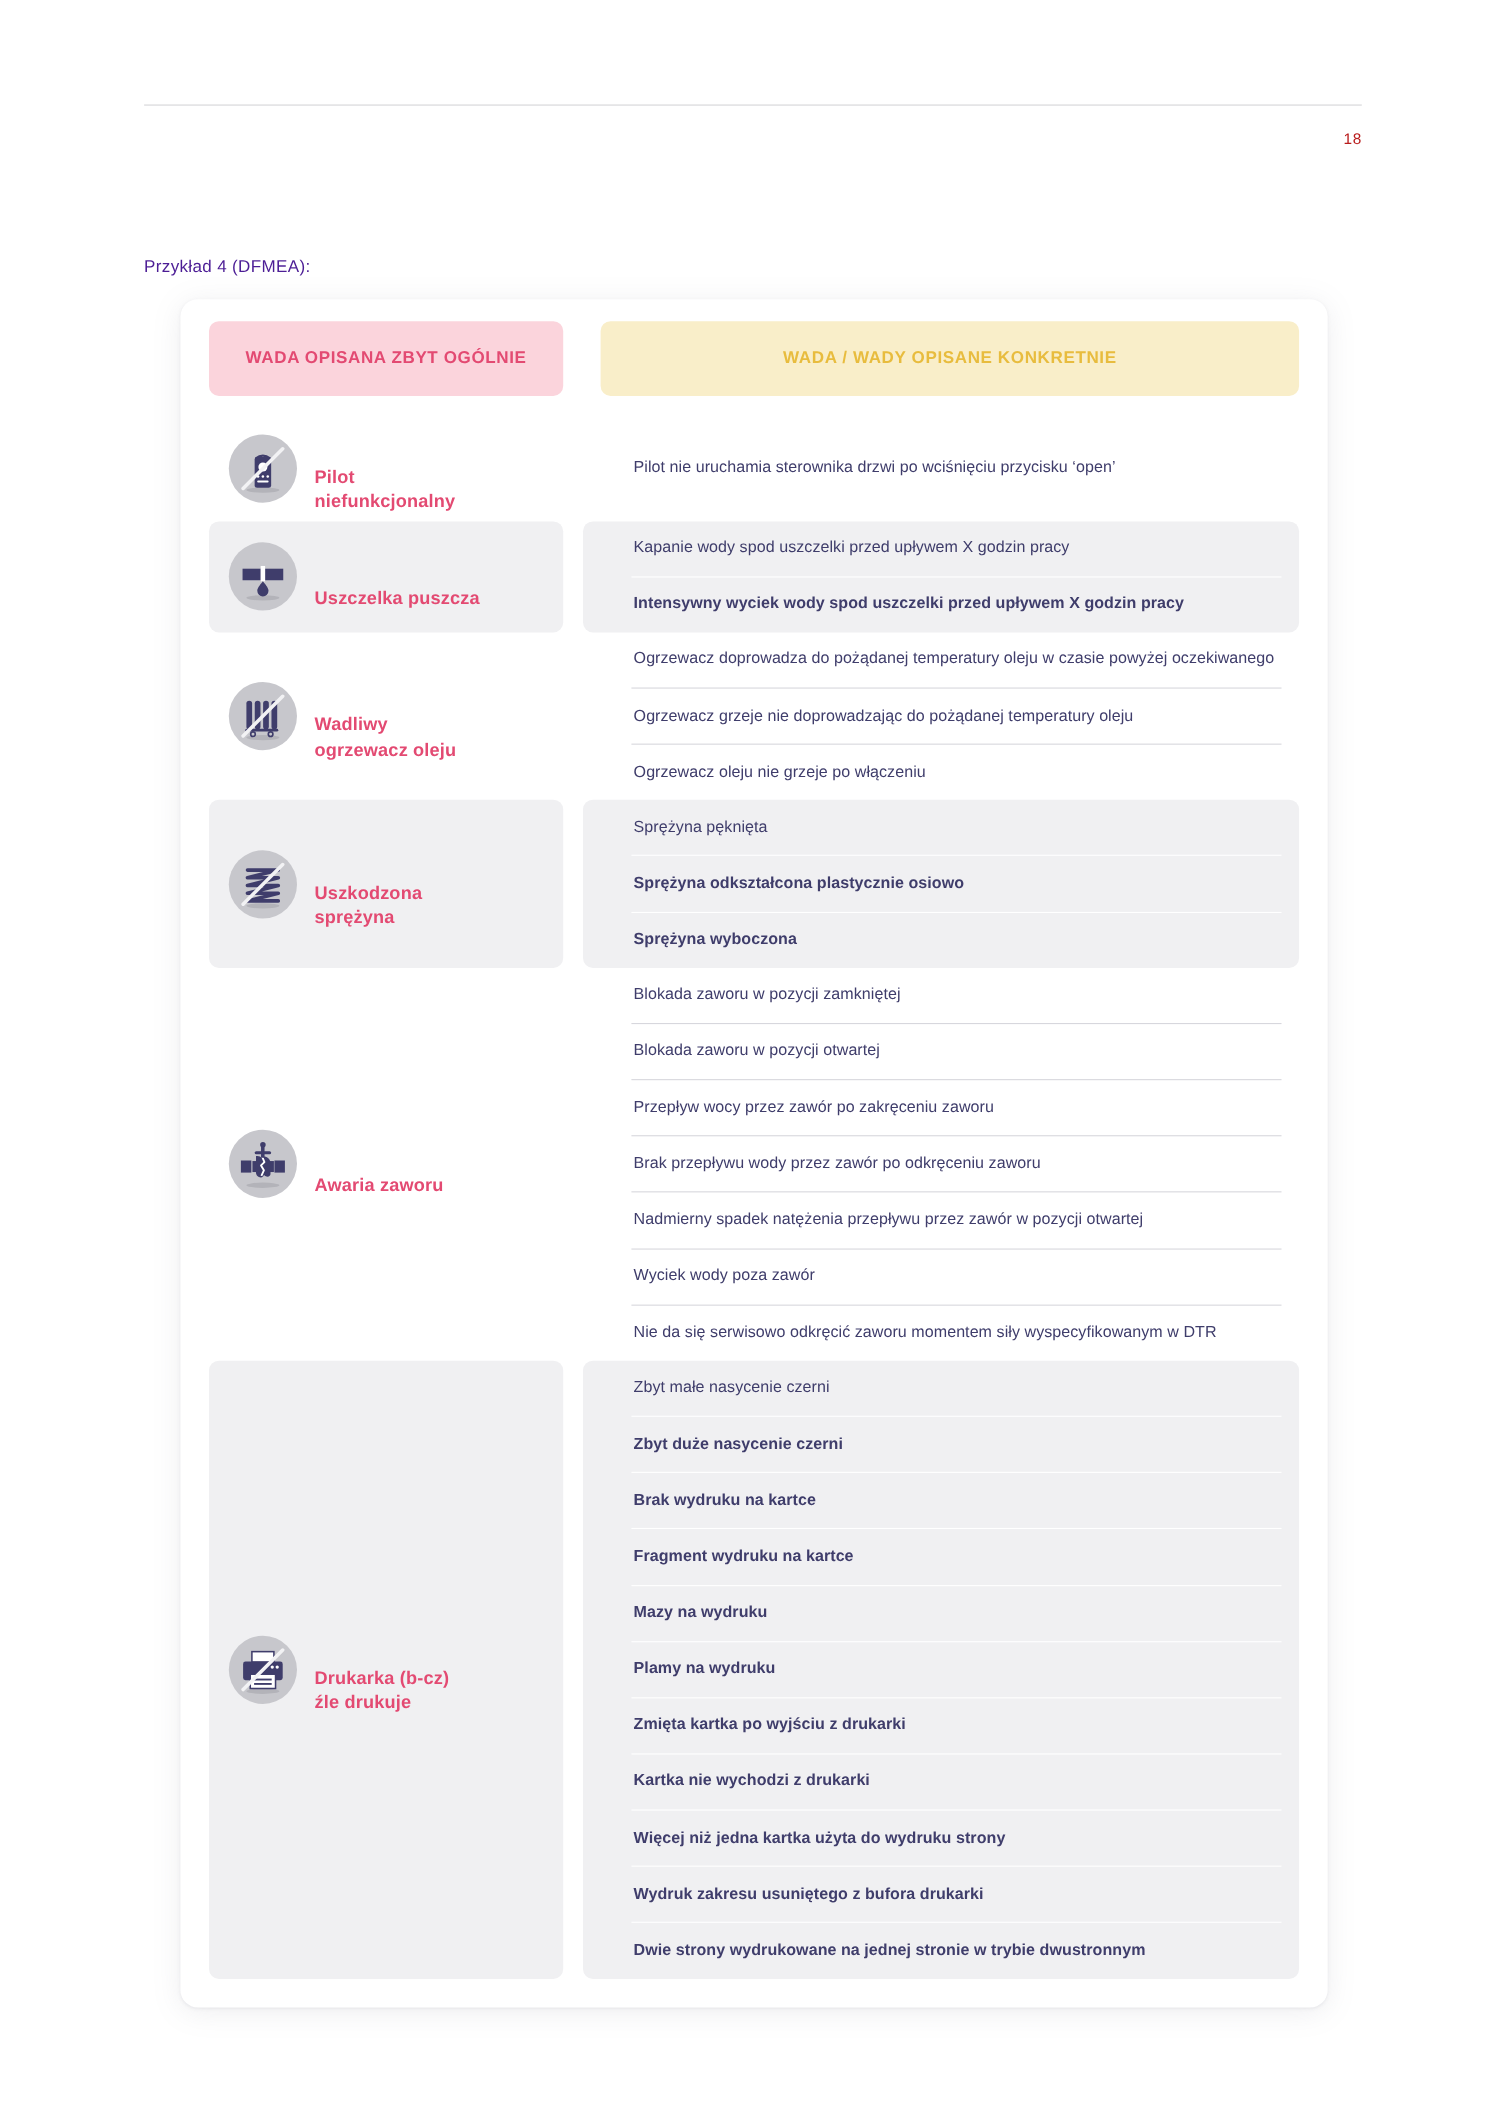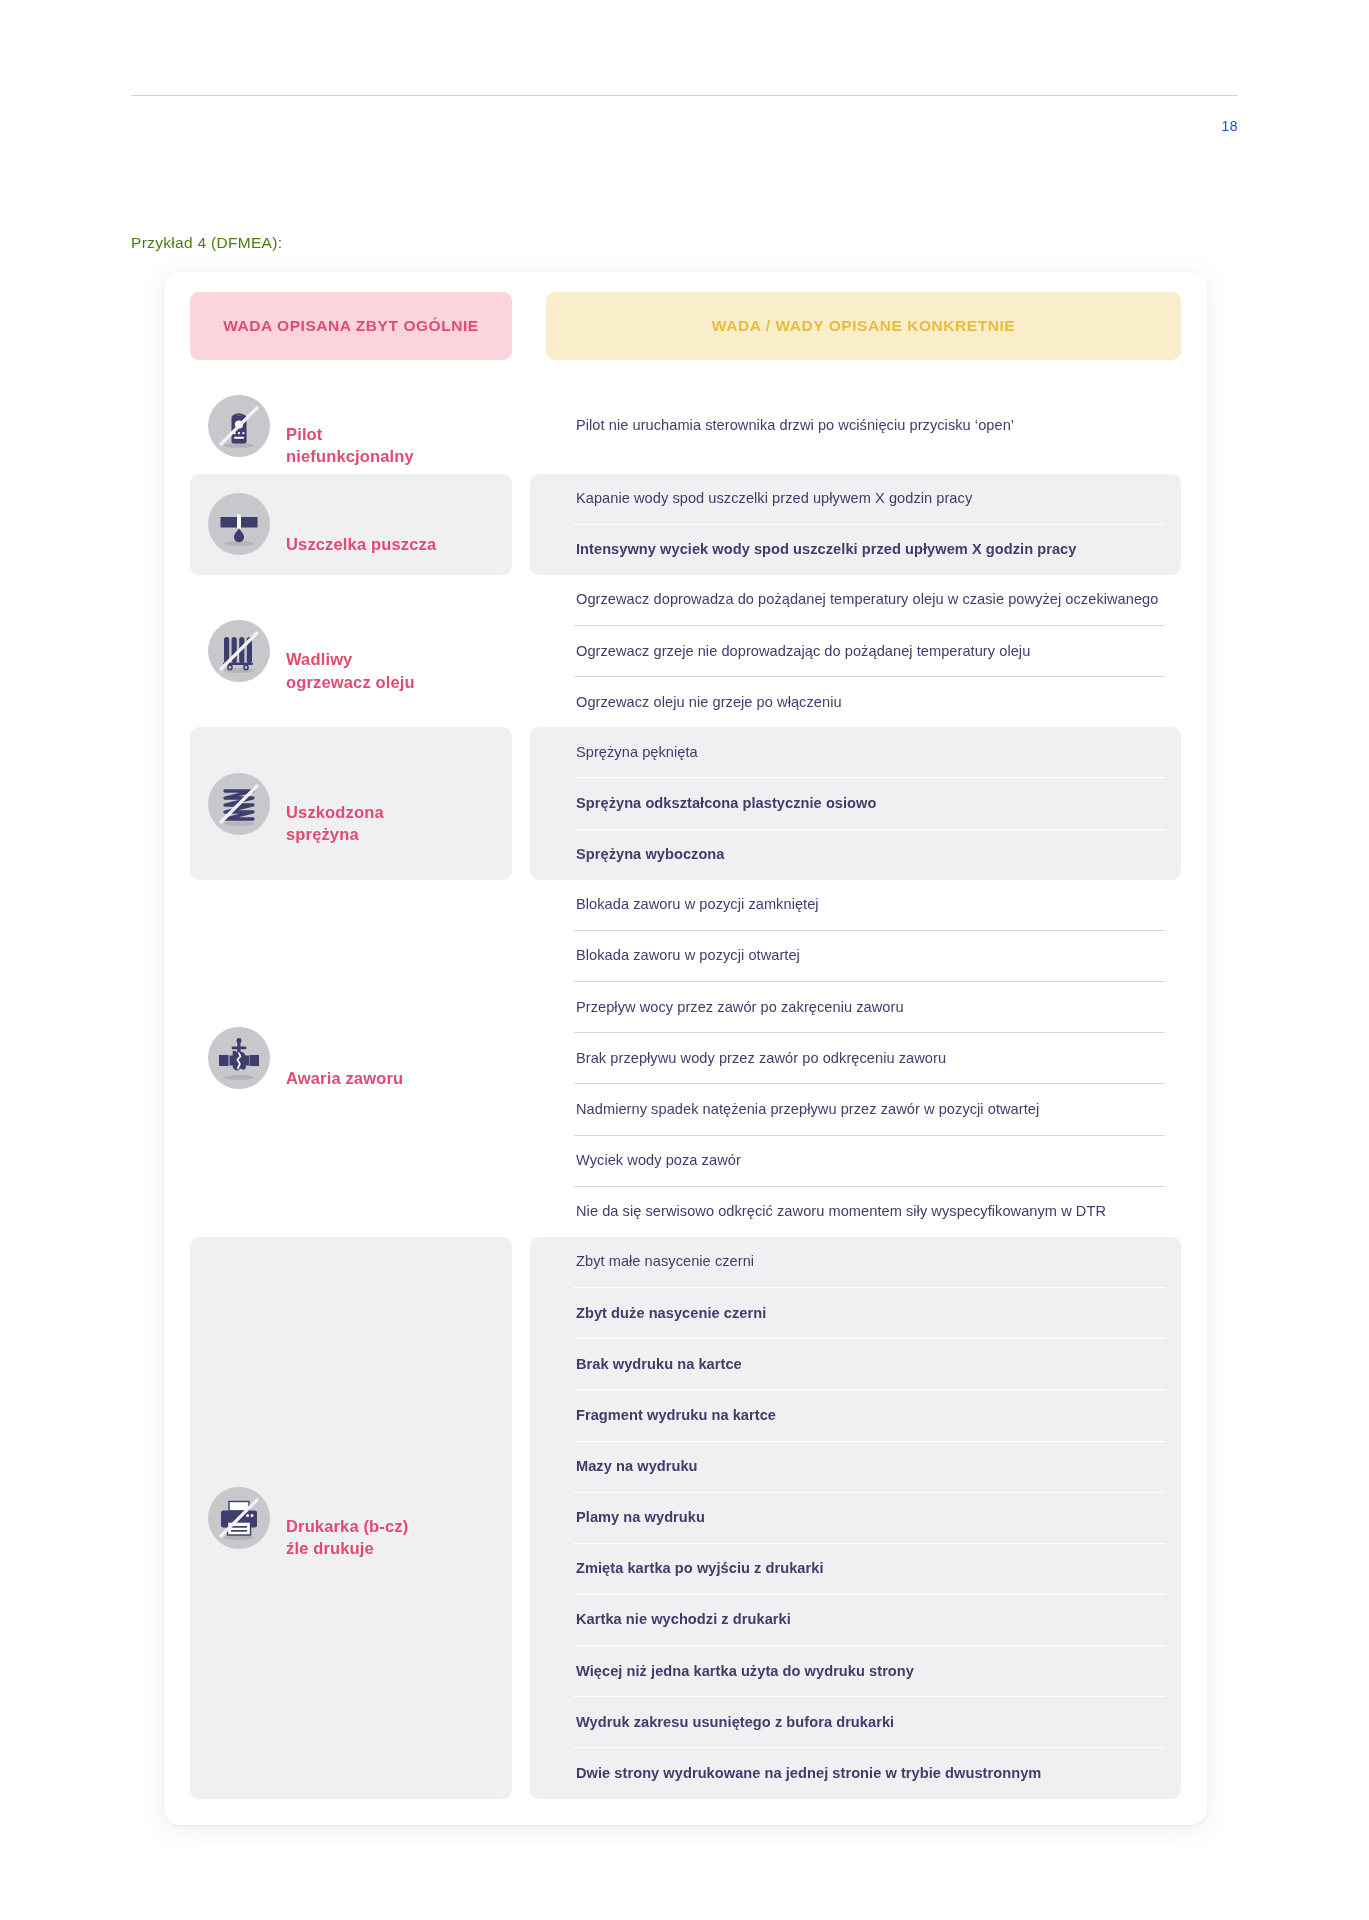--- a/index.html
+++ b/index.html
@@ -32,32 +32,32 @@
   }
 
   .page-number {
     position: absolute;
     right: 131px;
     top: 118px;
     width: 60px;
     text-align: right;
     font-size: 14px;
     letter-spacing: 0.5px;
-    color: #1d4ed8;
+    color: #b91c1c;
     font-family: "Liberation Sans", sans-serif;
   }
 
   
   .caption {
     position: absolute;
     left: 131px;
     top: 234px;
     font-size: 15.5px;
     letter-spacing: 0.3px;
-    color: #4d7c0f;
+    color: #4c1d95;
   }
 
   
   .card {
     position: absolute;
     left: 164px;
     top: 272px;
     width: 1043px;
     background: #ffffff;
     border-radius: 16px;

